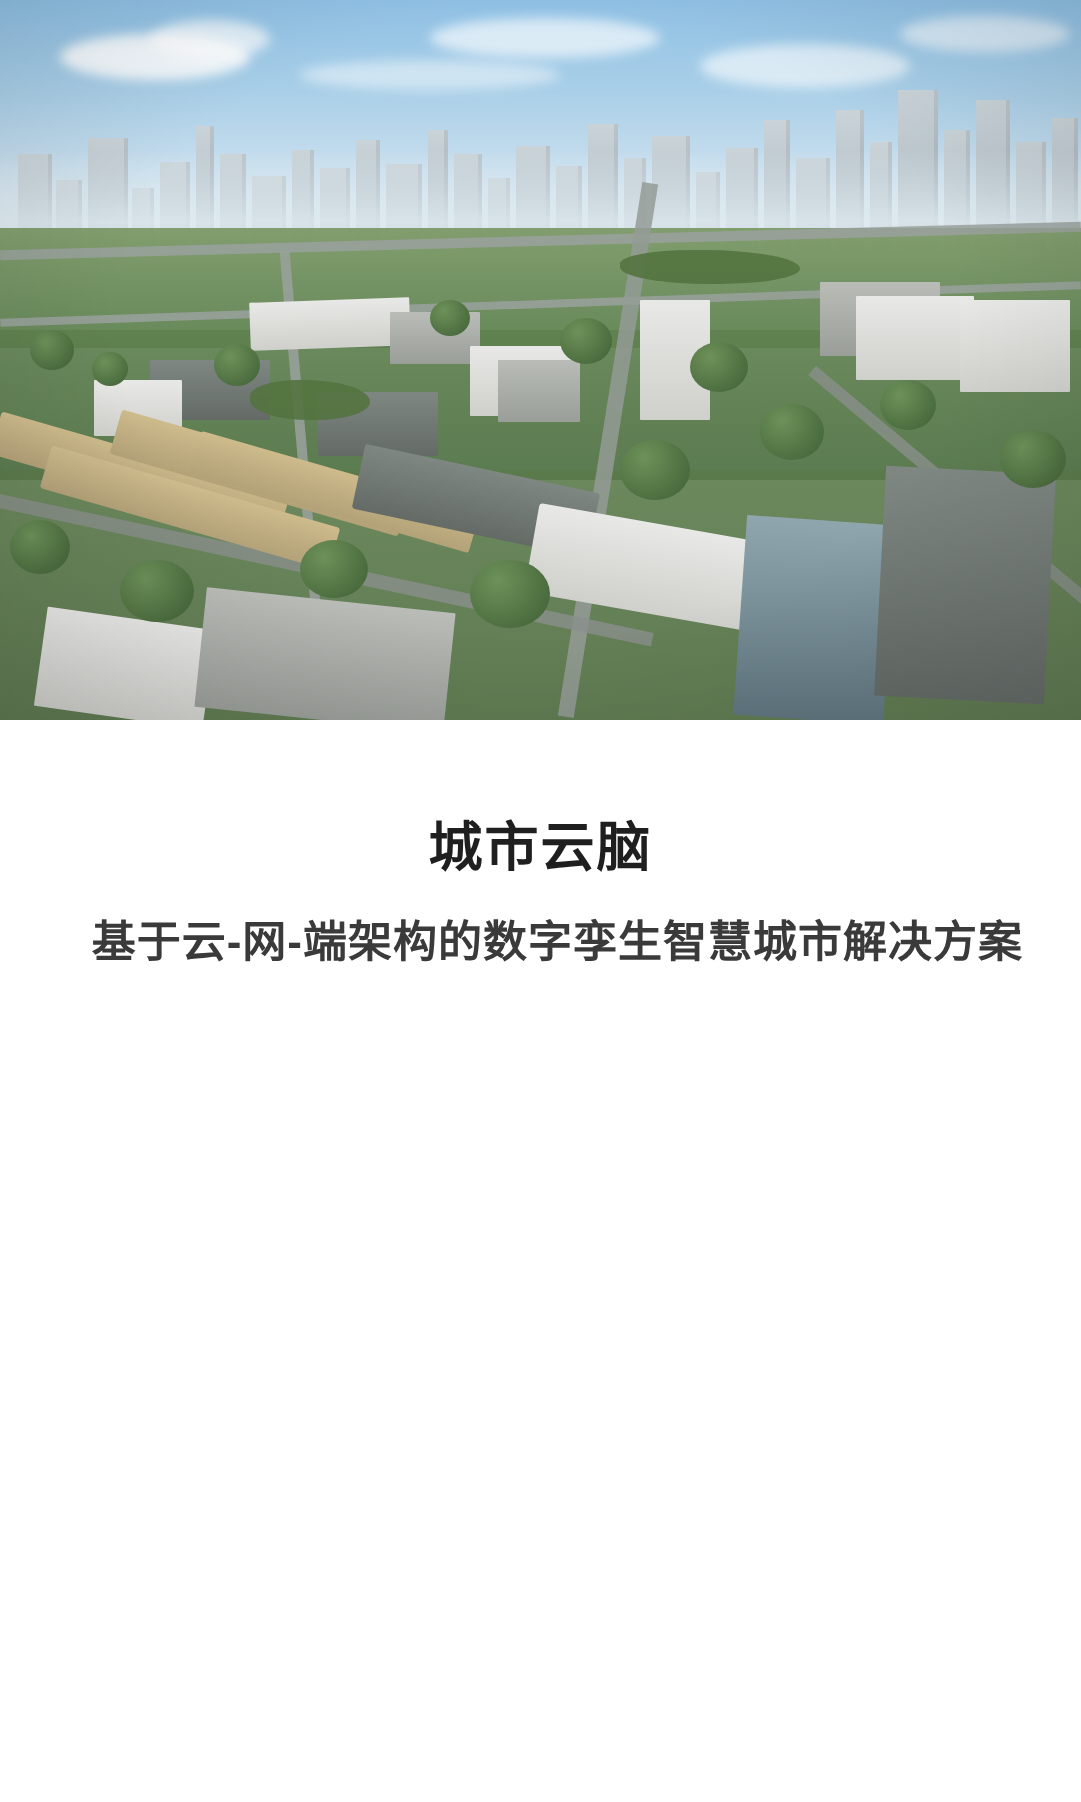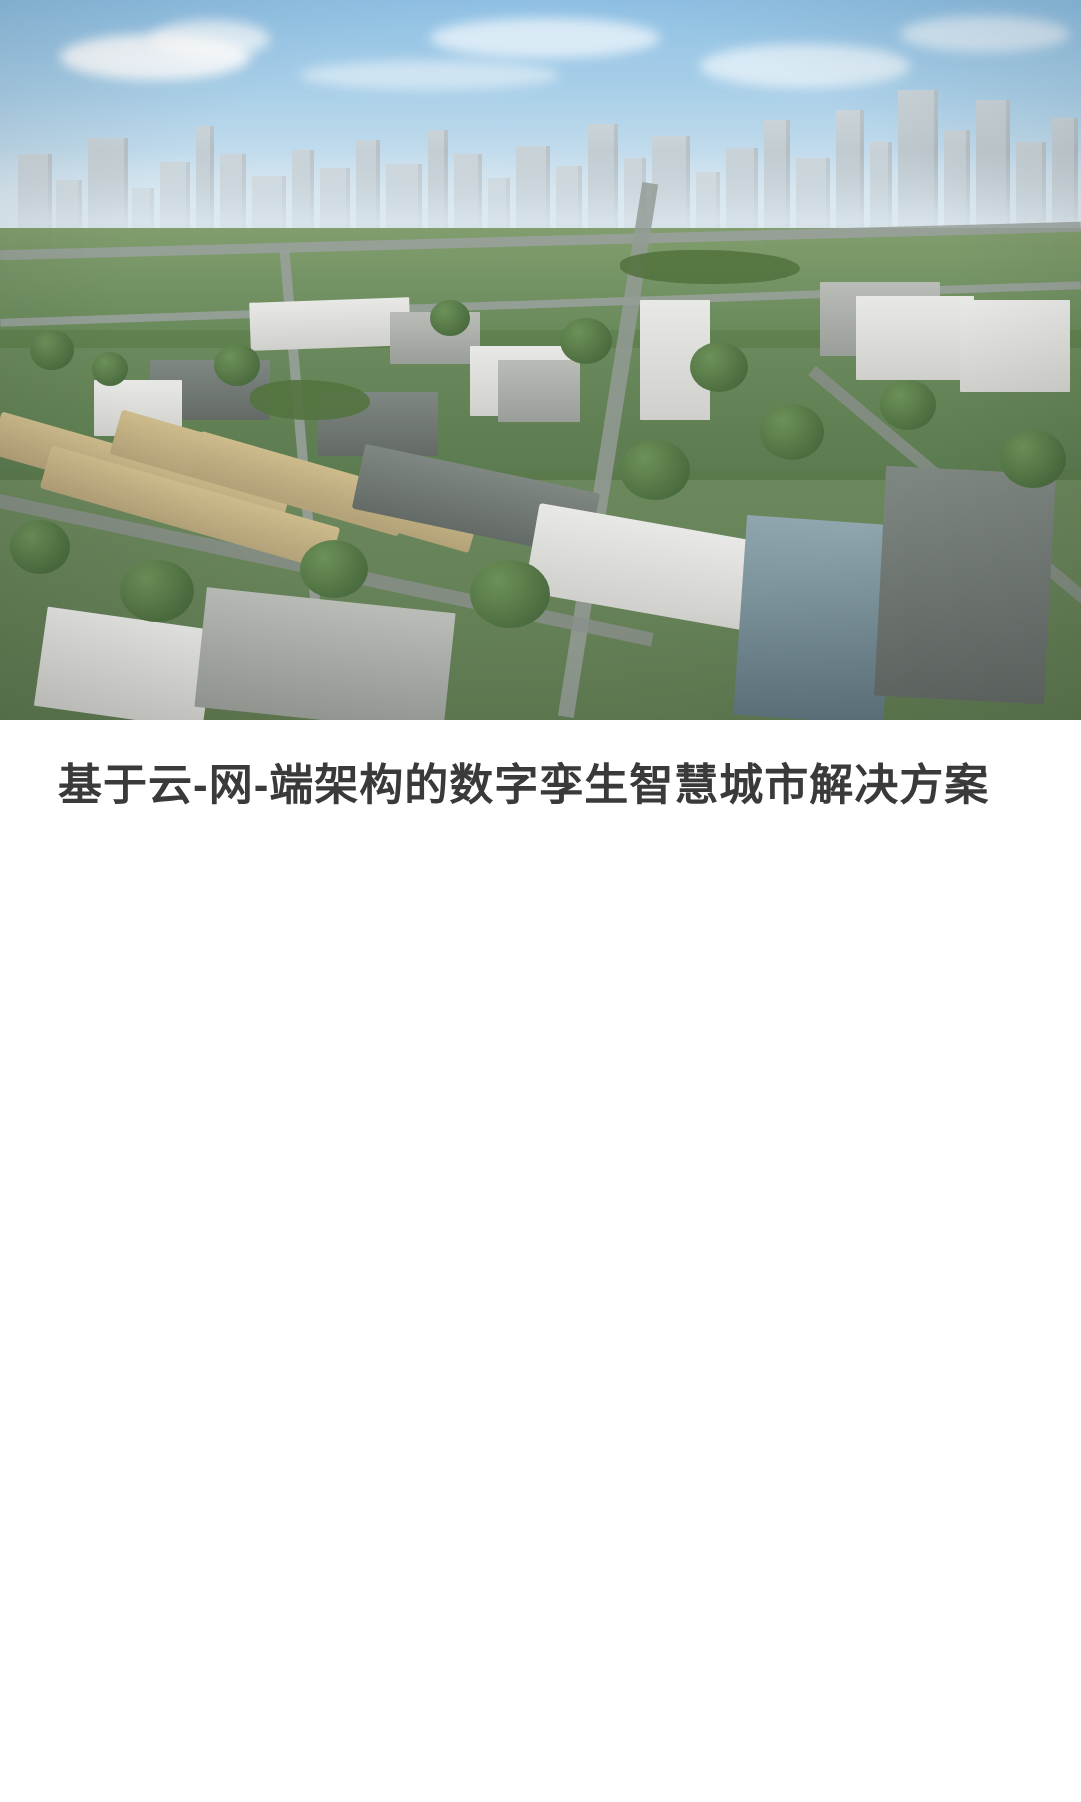--- a/index.html
+++ b/index.html
@@ -121,21 +121,21 @@
     padding-top: 98px;
     text-align: center;
     font-size: 54px;
     font-weight: 700;
     letter-spacing: 2px;
     color: #1f1f1f;
     line-height: 1.1;
   }
   .subtitle {
     margin: 34px 0 0 0;
-    text-align: left;
+    text-align: right;
     font-size: 44px;
     font-weight: 700;
     color: #3a3a3a;
     line-height: 1.42;
     letter-spacing: 1px;
   }
   .body-text {
     margin: 42px 0 0 0;
     text-align: center;
     font-size: 35px;
@@ -244,18 +244,19 @@
     <div class="tree" style="left:10px;  top:520px; width:60px; height:54px;"></div>
     <div class="tree" style="left:880px; top:380px; width:56px; height:50px;"></div>
     <div class="tree" style="left:1000px;top:430px; width:66px; height:58px;"></div>
     <div class="veg" style="left:250px; top:380px; width:120px; height:40px;"></div>
     <div class="veg" style="left:620px; top:250px; width:180px; height:34px;"></div>
 
     <div class="vignette"></div>
   </div>
 
   <div class="content">
+    <h1 class="title">城市云脑</h1>
 
     <h2 class="subtitle">基于云-网-端架构的数字孪生智慧城市解决方案</h2>
 
   </div>
 
 </div>
 
 </body></html>

